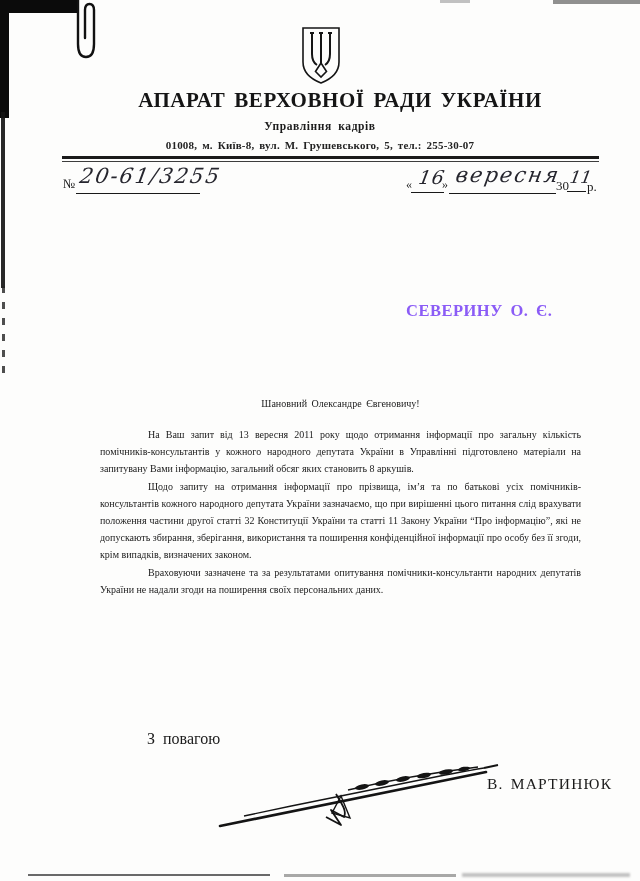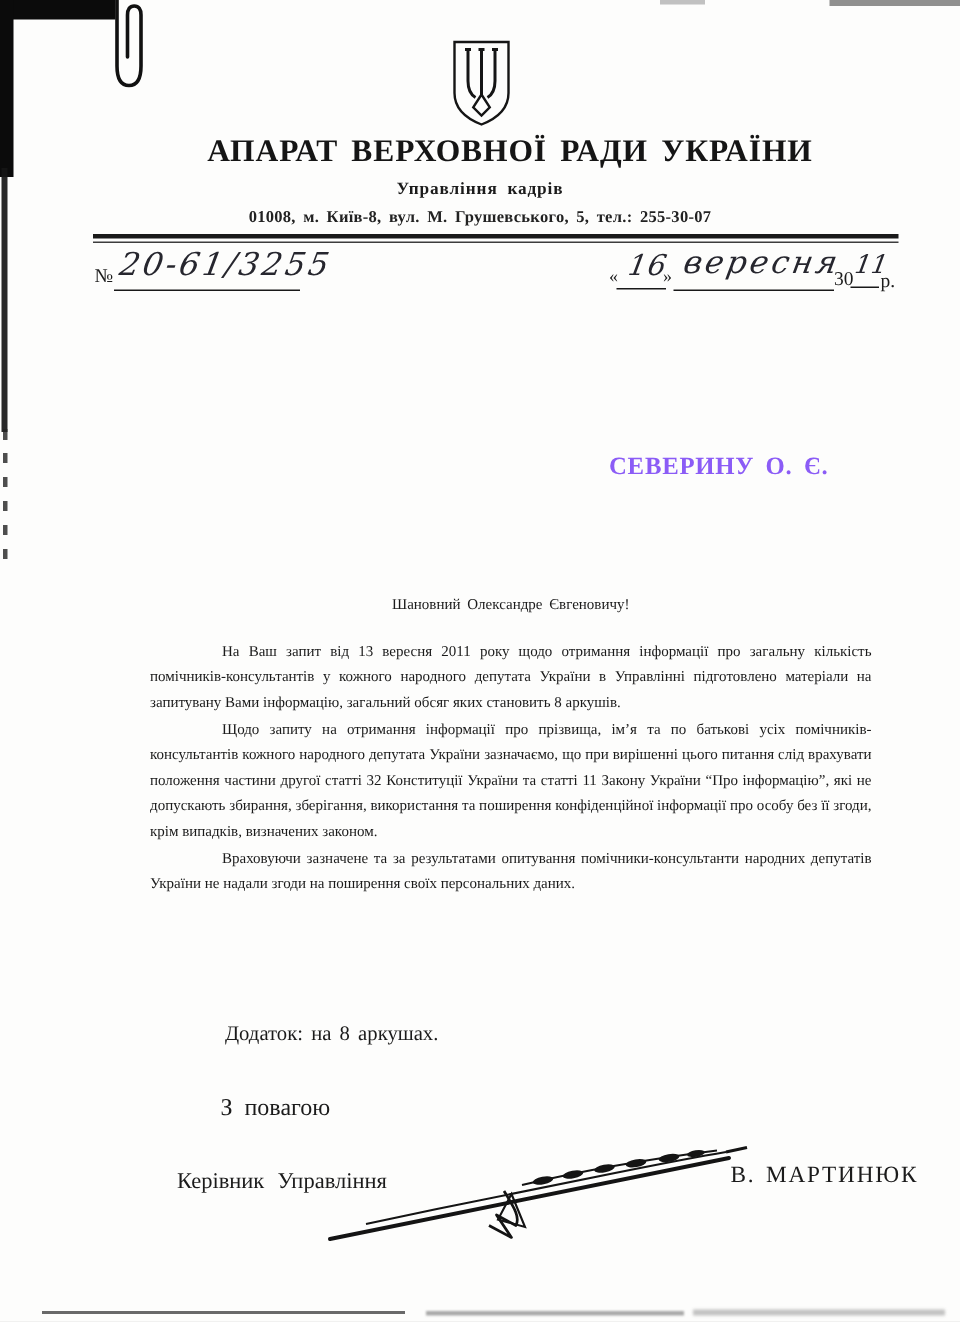--- a/index.html
+++ b/index.html
@@ -116,24 +116,22 @@
   <div class="addressee">СЕВЕРИНУ О. Є.</div>
 
   <div class="salutation">Шановний Олександре Євгеновичу!</div>
 
   <div class="body-text">
     <p>На Ваш запит від 13 вересня 2011 року щодо отримання інформації про загальну кількість помічників-консультантів у кожного народного депутата України в Управлінні підготовлено матеріали на запитувану Вами інформацію, загальний обсяг яких становить 8 аркушів.</p>
     <p>Щодо запиту на отримання інформації про прізвища, ім’я та по батькові усіх помічників-консультантів кожного народного депутата України зазначаємо, що при вирішенні цього питання слід врахувати положення частини другої статті 32 Конституції України та статті 11 Закону України “Про інформацію”, які не допускають збирання, зберігання, використання та поширення конфіденційної інформації про особу без її згоди, крім випадків, визначених законом.</p>
     <p>Враховуючи зазначене та за результатами опитування помічники-консультанти народних депутатів України не надали згоди на поширення своїх персональних даних.</p>
   </div>
 
-  <div class="attachment">Додаток: на 8 аркушах.</div>
 
   <div class="regards">З повагою</div>
-  <div class="signer-title">Керівник Управління</div>
 
   <svg class="signature" width="290" height="85" viewBox="0 0 290 85">
     <path d="M10,74 L276,20" fill="none" stroke="#141414" stroke-width="2.6" stroke-linecap="round"></path>
     <path d="M34,64 C90,52 150,40 200,30 C235,23 262,18 274,16" fill="none" stroke="#141414" stroke-width="1.4"></path>
     <path d="M138,38 C180,28 228,20 268,15" fill="none" stroke="#141414" stroke-width="1.4"></path>
     <g fill="#141414">
       <ellipse cx="152" cy="35" rx="7" ry="2.6" transform="rotate(-11 152 35)"></ellipse>
       <ellipse cx="172" cy="31" rx="7" ry="2.6" transform="rotate(-11 172 31)"></ellipse>
       <ellipse cx="193" cy="27" rx="7" ry="2.6" transform="rotate(-11 193 27)"></ellipse>
       <ellipse cx="214" cy="23.5" rx="7" ry="2.6" transform="rotate(-10 214 23.5)"></ellipse>

